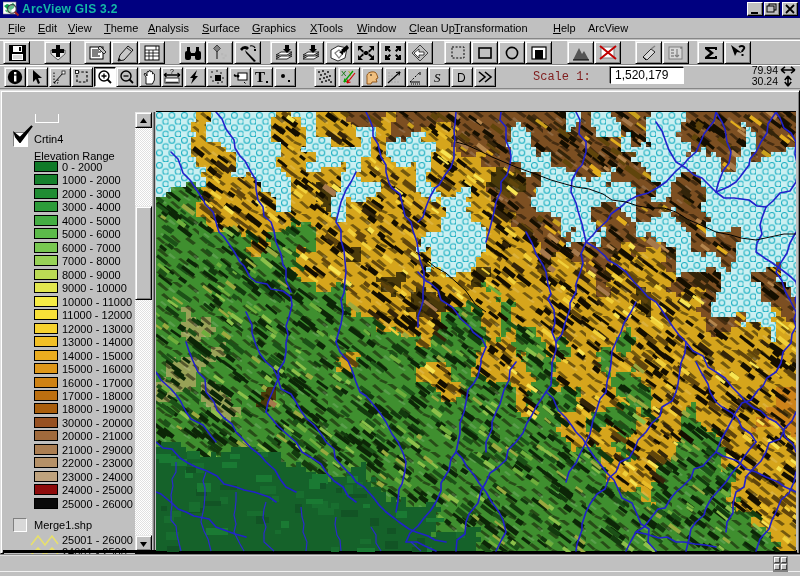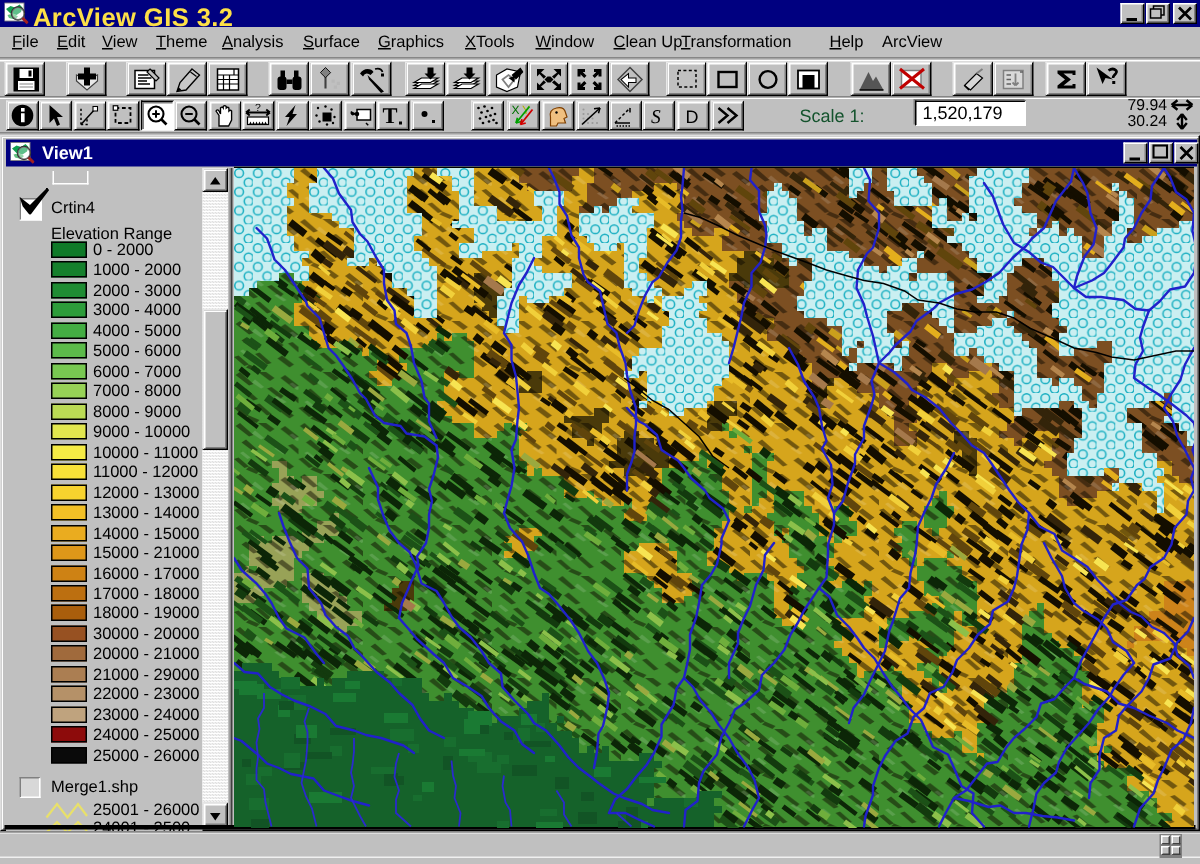--- a/index.html
+++ b/index.html
@@ -1,37 +1,37 @@
 <!DOCTYPE html>
 <html><head><meta charset="utf-8">
 <style>
 * { margin:0; padding:0; box-sizing:border-box; }
 html,body { width:800px; height:576px; overflow:hidden; }
 body { font-family:"Liberation Sans", sans-serif; background:#c0c0c0; position:relative; }
 .abs { position:absolute; }
 
 #tbar { left:0; top:0; width:800px; height:18px; background:#000080; }
-#tbar .txt { position:absolute; left:22px; top:2px; color:#fde047; font-size:17px; font-weight:bold; letter-spacing:0.3px; }
+#tbar .txt { position:absolute; left:22px; top:2px; color:#14b8a6; font-size:12px; font-weight:bold; letter-spacing:0.3px; }
 .wbtn { position:absolute; width:16px; height:14px; top:2px; background:#c0c0c0;
   border:1px solid; border-color:#fff #000 #000 #fff; box-shadow:inset -1px -1px 0 #808080;
   font-size:9px; font-weight:bold; text-align:center; line-height:12px; color:#000; }
 
 #menu { left:0; top:18px; width:800px; height:21px; background:#c0c0c0; border-bottom:1px solid #868686;}
 .mi { position:absolute; top:4px; font-size:11px; color:#000; }
 
 #t1 { left:0; top:40px; width:800px; height:25px; background:#c0c0c0; border-bottom:1px solid #868686; box-shadow:inset 0 1px 0 #fff; }
 .b1 { position:absolute; top:1px; width:27px; height:23px; background:#c0c0c0;
   border:1px solid; border-color:#e8e8e8 #000 #000 #e8e8e8; box-shadow:inset 1px 1px 0 #fff, inset -1px -1px 0 #808080; }
 .b1 svg { position:absolute; left:3px; top:2px; }
 #t2 { left:0; top:65px; width:800px; height:24px; background:#c0c0c0; border-bottom:1px solid #868686; box-shadow:inset 0 1px 0 #fff; }
 .b2 { position:absolute; top:2px; width:22px; height:20px; background:#c0c0c0;
   border:1px solid; border-color:#e8e8e8 #000 #000 #e8e8e8; box-shadow:inset 1px 1px 0 #fff, inset -1px -1px 0 #808080; }
 .b2 svg { position:absolute; left:1px; top:1px; }
 .b2.pr { background:#fff; border-color:#000 #fff #fff #000; box-shadow:inset 1px 1px 0 #808080; }
-#scalelab { position:absolute; left:533px; top:5px; font-size:12px; color:#14532d; }
+#scalelab { position:absolute; left:533px; top:5px; font-size:12px; color:#7f1d1d;font-family:Liberation Mono, monospace; }
 #scalefield { position:absolute; left:610px; top:2px; width:74px; height:17px; background:#fff;
   border:1px solid; border-color:#000 #fff #fff #000; box-shadow: -1px -1px 0 #808080;
   font-size:12px; padding-left:4px; line-height:15px; }
 #coords { position:absolute; left:748px; top:0px; font-size:10.5px; line-height:11px; text-align:right; width:30px; }
 #carrows { position:absolute; left:780px; top:0px; }
 
 #vwin { left:0px; top:90px; width:800px; height:464px; background:#c0c0c0;
   border:1px solid; border-color:#dfdfdf #000 #000 #dfdfdf; box-shadow:inset 1px 1px 0 #fff, inset -1px -1px 0 #808080; }
 #vtitle { position:absolute; left:3px; top:2px; width:794px; height:18px; background:#000080; }
 #vtitle .txt { position:absolute; left:24px; top:2px; color:#fff; font-size:12px; font-weight:bold; }
@@ -443,40 +443,20 @@
     </div>
   <div id="scalelab">Scale 1:</div>
   <div id="scalefield">1,520,179</div>
   <div id="coords">79.94<br>30.24</div>
   <div id="carrows"><svg width="16" height="22" viewBox="0 0 16 22">
         <path d="M1 5h14M1 5l4-3.2M1 5l4 3.2M15 5l-4-3.2M15 5l-4 3.2" stroke="#000" stroke-width="1.6" fill="none"></path>
         <path d="M8 11v10M8 11l-3.2 4M8 11l3.2 4M8 21l-3.2-4M8 21l3.2-4" stroke="#000" stroke-width="1.6" fill="none"></path>
       </svg></div>
 </div>
 <div class="abs" id="vwin">
-  <div id="vtitle">
-    <div style="position:absolute;left:3px;top:1px"><svg width="16" height="16" viewBox="0 0 16 16">
-          <rect x="0" y="1" width="13" height="12" fill="#fff" stroke="#808080" stroke-width="0.6"></rect>
-          <path d="M1 5l3-2 3 1 3-2 2 2-1 3-3 2-4-1z" fill="#10a050"></path>
-          <path d="M2 9l4-1 3 2-2 2-4-1z" fill="#60c080"></path>
-          <circle cx="9" cy="8" r="4.2" fill="none" stroke="#303030" stroke-width="1.2"></circle>
-          <circle cx="9" cy="8" r="4.2" fill="#ffffff55"></circle>
-          <path d="M12 11l3.5 3.5" stroke="#a02020" stroke-width="2"></path>
-        </svg></div>
-    <div class="txt">View1</div>
-    <div class="wbtn" style="left:745px"><svg width="14" height="12" viewBox="0 0 14 12">
-          <rect x="3" y="9" width="7" height="2" fill="#000"></rect>
-        </svg></div>
-    <div class="wbtn" style="left:762px"><svg width="12" height="10" viewBox="0 0 12 10">
-          <rect x="1" y="1" width="9" height="8" fill="none" stroke="#000" stroke-width="1.4"></rect>
-        </svg></div>
-    <div class="wbtn" style="left:779px"><svg width="14" height="12" viewBox="0 0 14 12">
-          <path d="M3 2l8 8M11 2l-8 8" stroke="#000" stroke-width="1.8"></path>
-        </svg></div>
-  </div>
   <div id="toc">
     <div style="position:absolute;left:31px;top:0px;width:24px;height:9px;border:1px solid #fff;border-top:none"></div>
     <div style="position:absolute;left:9px;top:18px;width:15px;height:15px;background:#fff;border:1px solid;border-color:#808080 #fff #fff #808080;"></div>
     <svg width="22" height="20" viewBox="0 0 22 20" style="position:absolute;left:8px;top:9px">
         <path d="M4 14l4 5L20 3l-12 12-5-4z" fill="#000" stroke="#000" stroke-width="2"></path>
       </svg>
     <div style="position:absolute;left:30px;top:19px;font-size:11px">Crtin4</div>
     <div style="position:absolute;left:30px;top:36px;font-size:11px">Elevation Range</div>
     <div class="sw" style="top:47px;background:#0f7a28"></div>
       <div class="sl" style="top:47px">0 - 2000</div>
@@ -502,21 +482,21 @@
       <div class="sl" style="top:182px">10000 - 11000</div>
       <div class="sw" style="top:195px;background:#f8e138"></div>
       <div class="sl" style="top:195px">11000 - 12000</div>
       <div class="sw" style="top:209px;background:#f7d32e"></div>
       <div class="sl" style="top:209px">12000 - 13000</div>
       <div class="sw" style="top:222px;background:#f2c026"></div>
       <div class="sl" style="top:222px">13000 - 14000</div>
       <div class="sw" style="top:236px;background:#eaac1f"></div>
       <div class="sl" style="top:236px">14000 - 15000</div>
       <div class="sw" style="top:249px;background:#de9719"></div>
-      <div class="sl" style="top:249px">15000 - 21000</div>
+      <div class="sl" style="top:249px">15000 - 16000</div>
       <div class="sw" style="top:263px;background:#ce8214"></div>
       <div class="sl" style="top:263px">16000 - 17000</div>
       <div class="sw" style="top:276px;background:#bc6f10"></div>
       <div class="sl" style="top:276px">17000 - 18000</div>
       <div class="sw" style="top:289px;background:#a95e0c"></div>
       <div class="sl" style="top:289px">18000 - 19000</div>
       <div class="sw" style="top:303px;background:#975122"></div>
       <div class="sl" style="top:303px">30000 - 20000</div>
       <div class="sw" style="top:316px;background:#a06a3c"></div>
       <div class="sl" style="top:316px">20000 - 21000</div>

